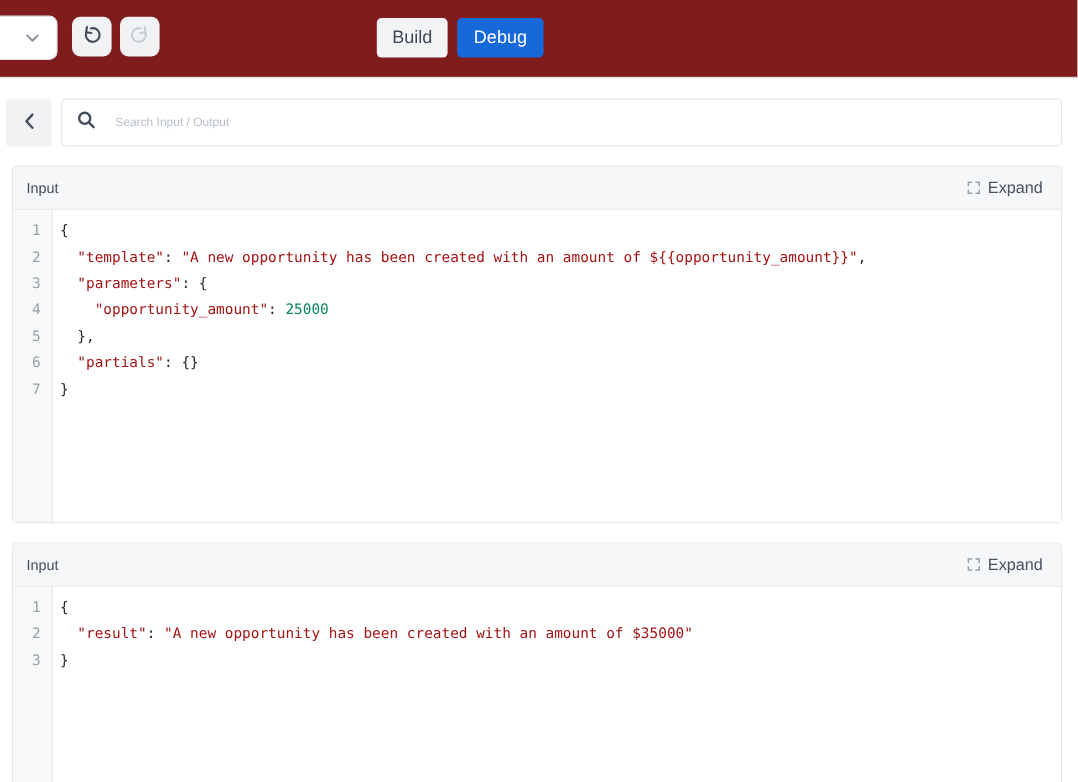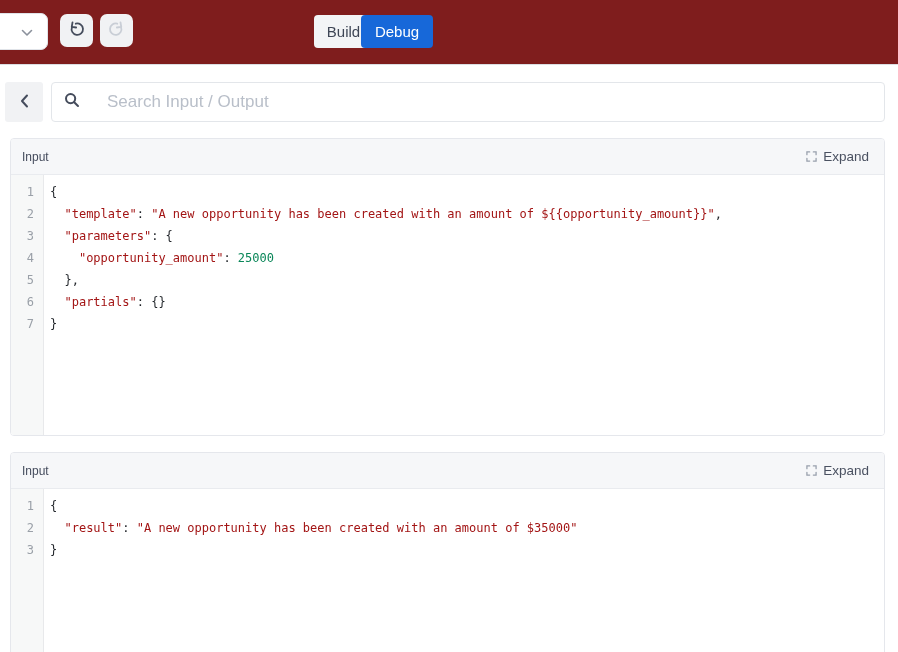--- a/index.html
+++ b/index.html
@@ -41,21 +41,21 @@
   .icon-btn.undo { left: 60px; }
   .icon-btn.redo { left: 100px; color: #c9ced6; cursor: default; }
   .btn-build {
     position: absolute; top: 15px; left: 314px;
     width: 59px; height: 33px;
     background: #f3f4f6; color: #3f4656;
     border: none; border-radius: 4px;
     font-size: 15px; font-family: inherit; cursor: pointer;
   }
   .btn-debug {
-    position: absolute; top: 15px; left: 361px;
+    position: absolute; top: 15px; left: 381px;
     width: 72px; height: 33px;
     background: var(--accent); color: #ffffff;
     border: none; border-radius: 4px;
     font-size: 15px; font-family: inherit; cursor: pointer;
   }
 
   
   .search-row {
     display: flex; align-items: center;
     margin: 17px 13px 16px 5px;
@@ -69,21 +69,21 @@
   }
   .search-box {
     flex: 1; height: 40px; margin-left: 8px;
     border: 1px solid #e3e6ea; border-radius: 4px;
     background: #fff;
     display: flex; align-items: center;
     padding: 0 12px;
   }
   .search-box input {
     border: none; outline: none; flex: 1;
-    margin-left: 25px; font-size: 17px;
+    margin-left: 14px; font-size: 10px;
     font-family: inherit; color: #3f4656; background: transparent;
   }
   .search-box input::placeholder { color: #b9bfc9; }
 
   
   .panel {
     margin: 0 13px 0 10px;
     border: 1px solid #e5e7ec;
     border-radius: 4px;
     background: #fff;

